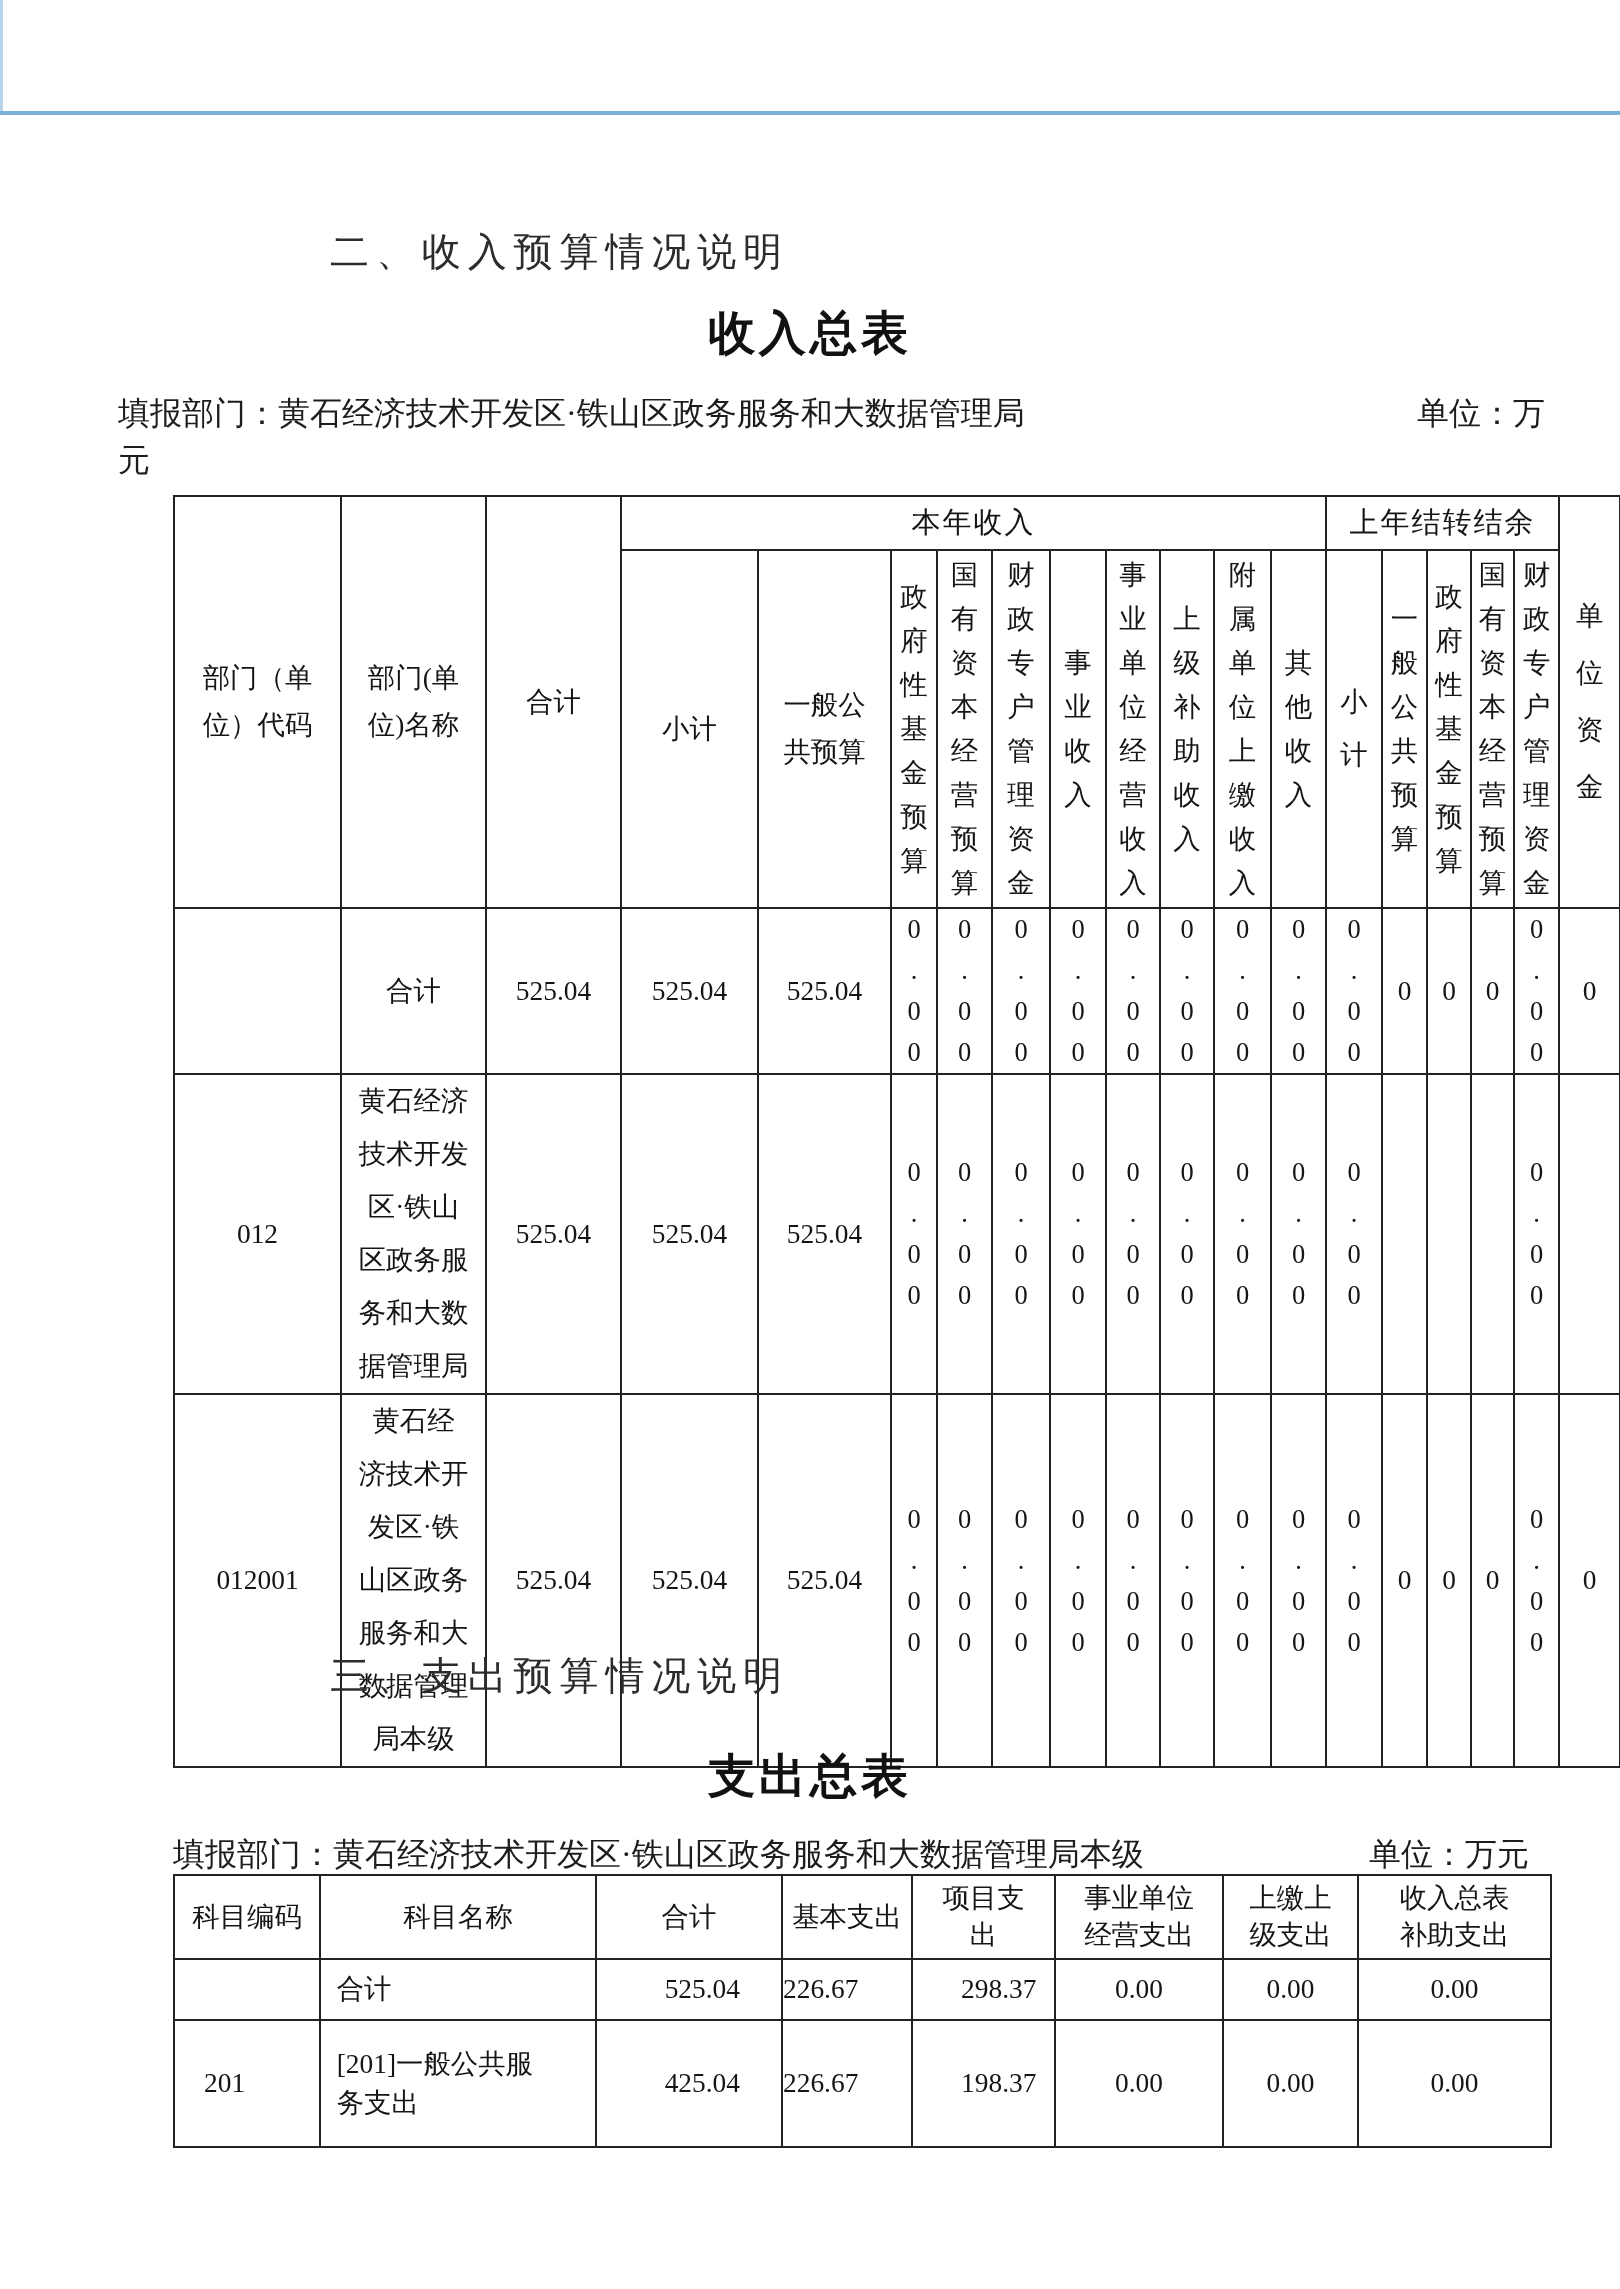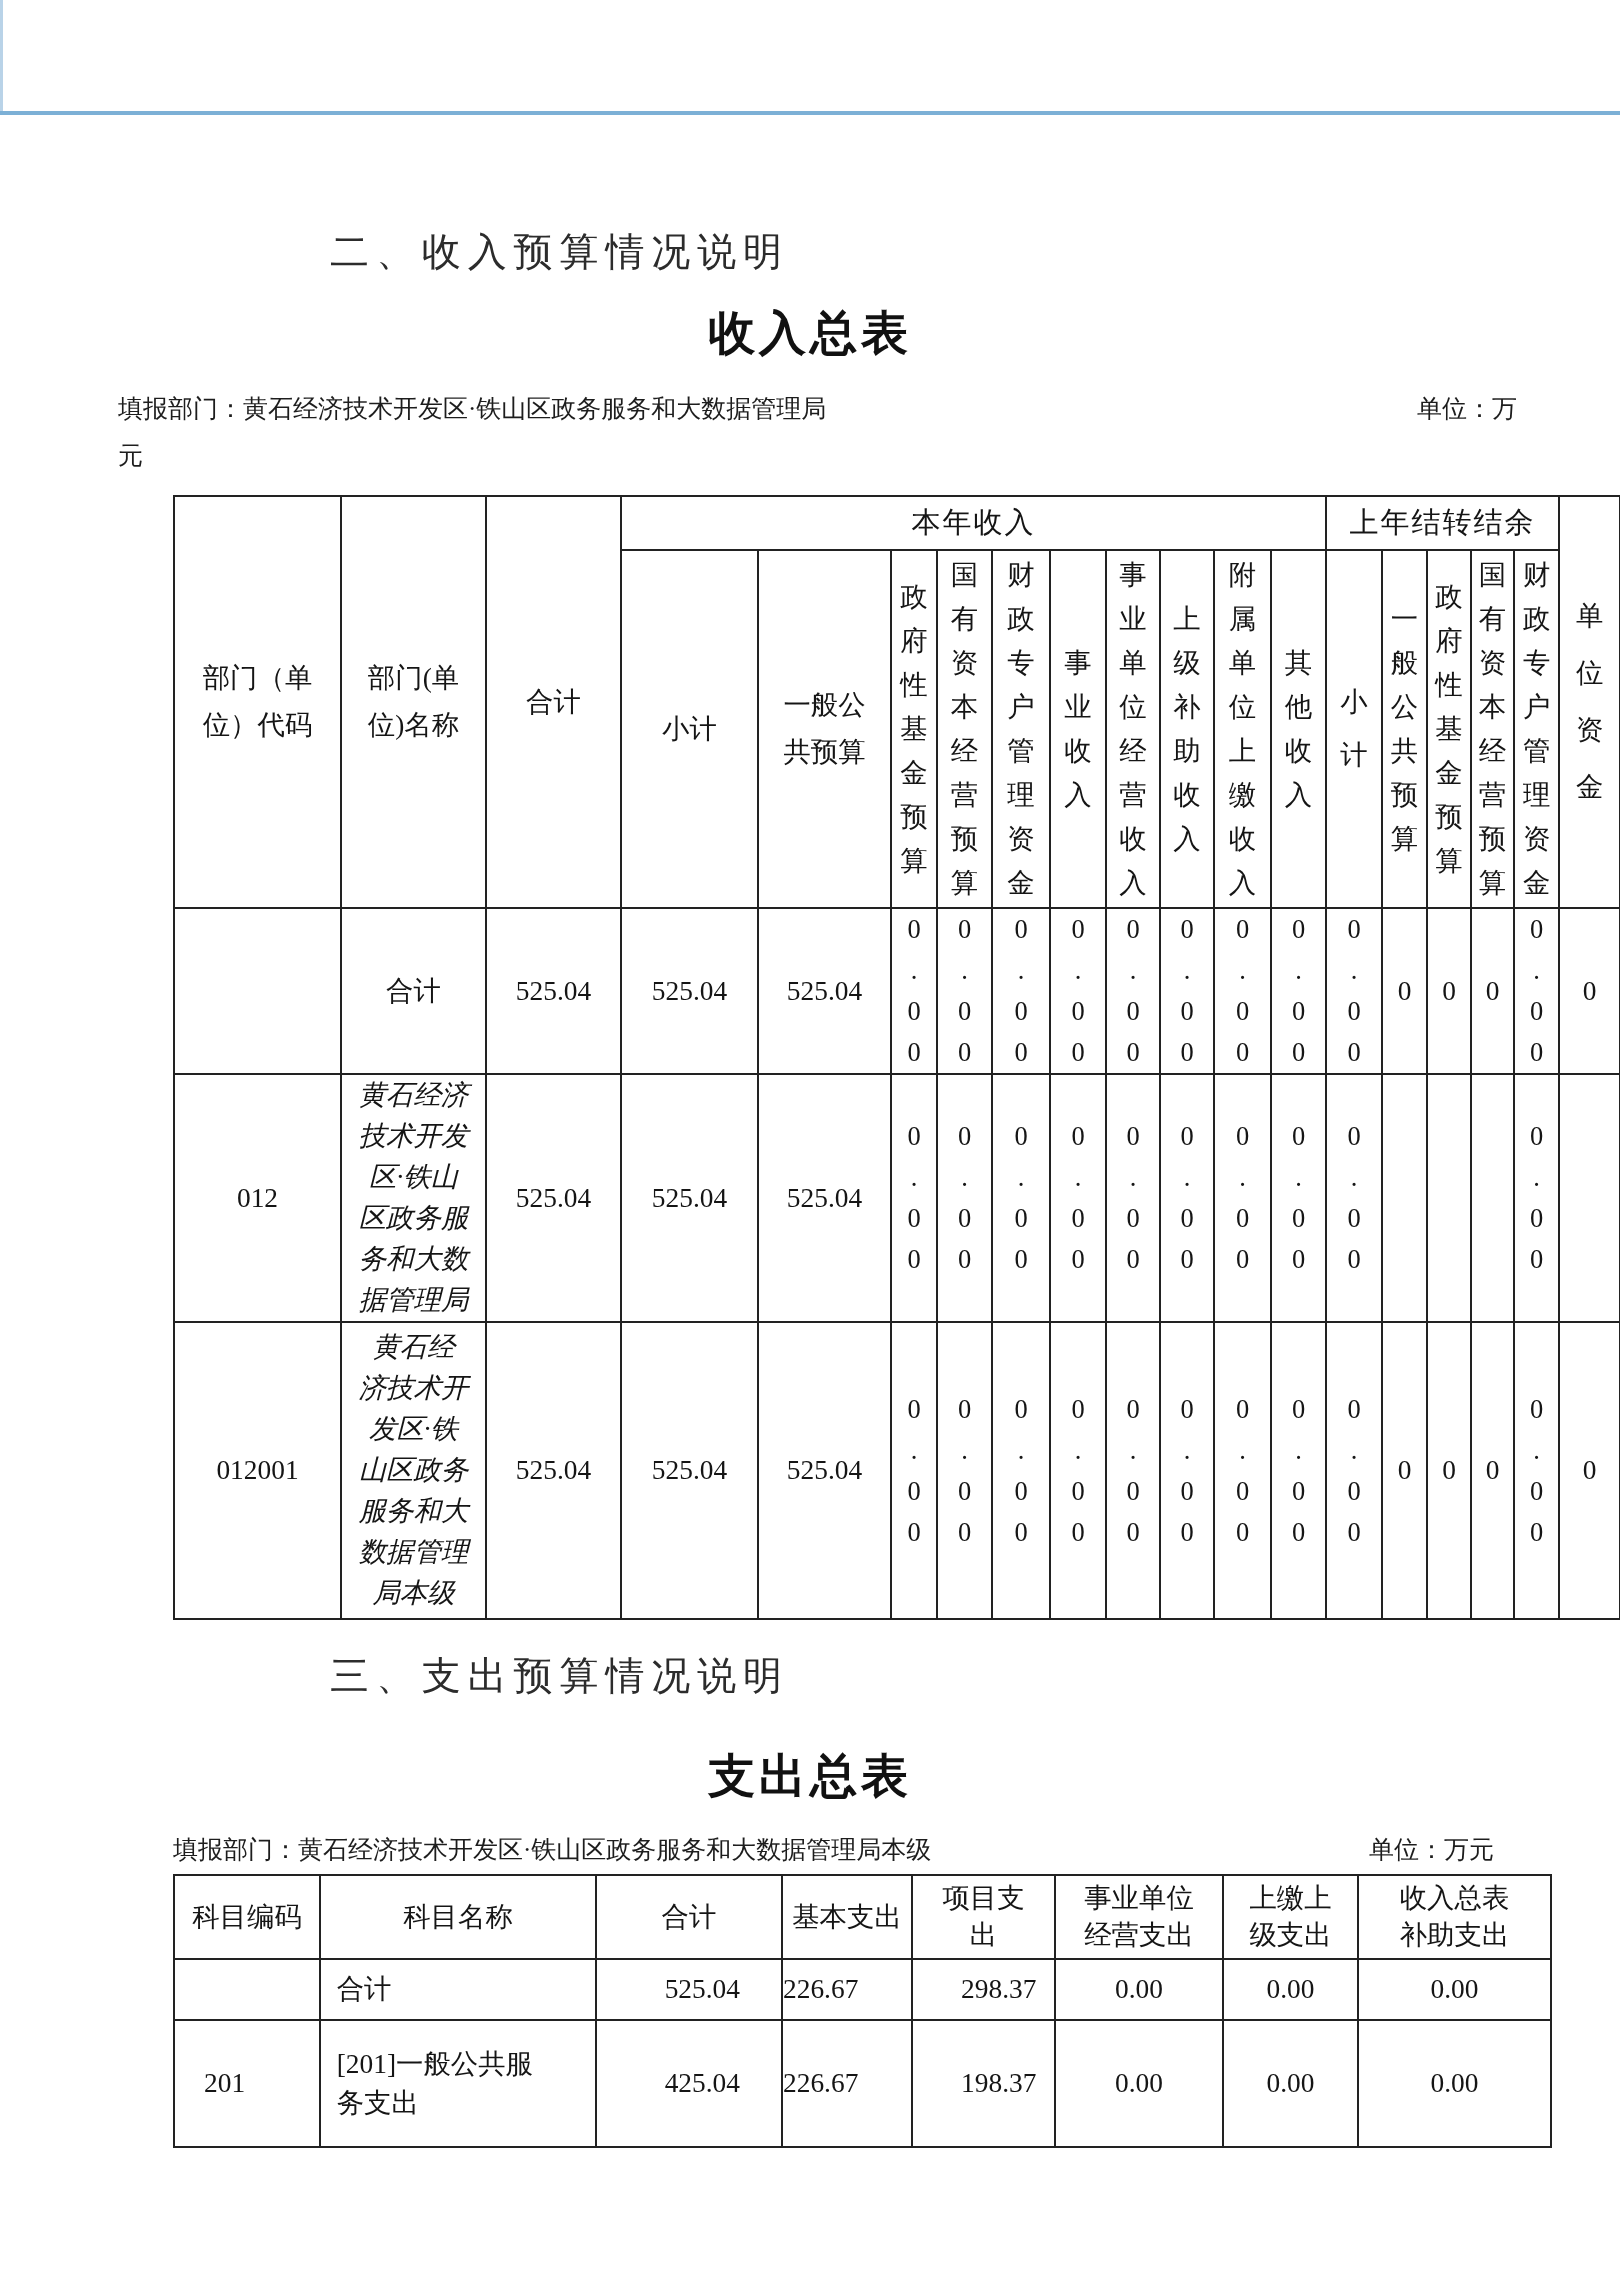--- a/index.html
+++ b/index.html
@@ -20,21 +20,21 @@
   .section-heading {
     position:absolute; left:330px;
     font-size:39px; letter-spacing:6.9px; color:#2c2c2c;
     white-space:nowrap;
   }
   .big-title {
     position:absolute; left:0; width:1620px; text-align:center;
     font-family:"Liberation Sans","DejaVu Sans",sans-serif;
     font-weight:bold; font-size:47px; letter-spacing:3.9px; color:#111;
   }
-  .meta-text { position:absolute; font-size:25px; color:#1d1d1d; white-space:nowrap; }
+  .meta-text { position:absolute; font-size:32px; color:#1d1d1d; white-space:nowrap; }
 
   table { border-collapse:collapse; table-layout:fixed; position:absolute; background:#fff; }
   table.grid { border:2.9px solid #1c1c1c; }
   td {
     border:2px solid #222;
     padding:0;
     vertical-align:middle;
     text-align:center;
     font-size:27.4px;
     white-space:pre-line;
@@ -42,21 +42,21 @@
     color:#151515;
   }
   .group-hd { font-size:29px; letter-spacing:2px; }
   .hd2 { line-height:47px; }           
   .v  { line-height:44px; }            
   .v2 { line-height:53px; }            
   .vu { line-height:57px; }            
   .ns { line-height:41px; font-size:26.5px; } 
   .sc { display:block; text-align:center; }
   .num { font-size:27.4px; }
-  .name-wrap { line-height:41px;font-style:italic; }
+  .name-wrap { line-height:53px; }
 
   
   .t2 td { font-size:27.4px; }
   .t2 .hd { line-height:37px; }
   .t2-code { text-align:left; padding-left:29px;margin-top:48px; }
   .t2-name { text-align:left; padding-left:15.7px; line-height:39px; }
   .t2-total { text-align:right; padding-right:41px; }
   .t2-basic { text-align:left; padding-right:22px; }
   .t2-proj  { text-align:right; padding-right:17.6px; }
 </style>

